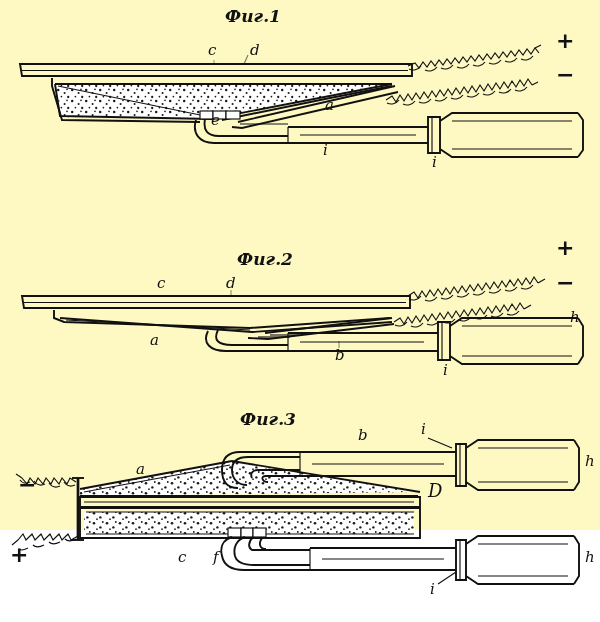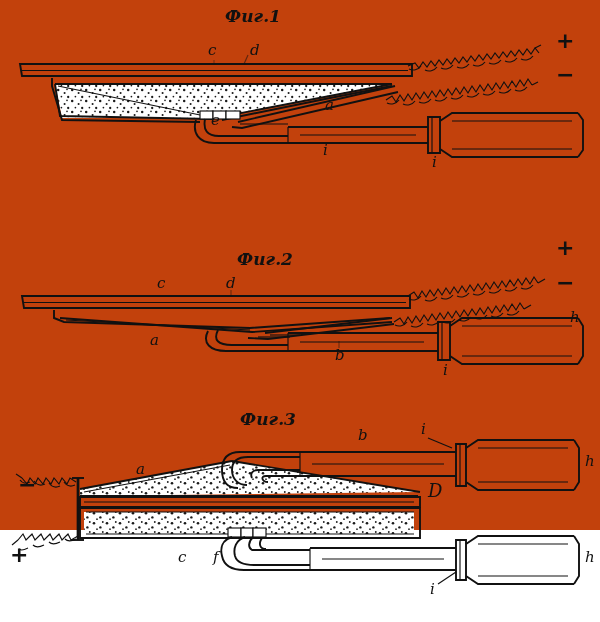--- a/index.html
+++ b/index.html
@@ -13,21 +13,21 @@
     height: 622px;
     position: relative;
     font-family: "DejaVu Serif", "Liberation Serif", serif;
     overflow: hidden;
   }
   #plate {
     position: absolute;
     left: 0; top: 0;
     width: 600px;
     height: 530px;
-    background: #c2410c;
+    background: #fef9c3;
   }
   svg.figure-svg {
     position: absolute;
     left: 0; top: 0;
     width: 600px;
     height: 622px;
     display: block;
   }
   .ink { fill: none; stroke: #111111; }
   .lw1 { stroke-width: 1.15; }

